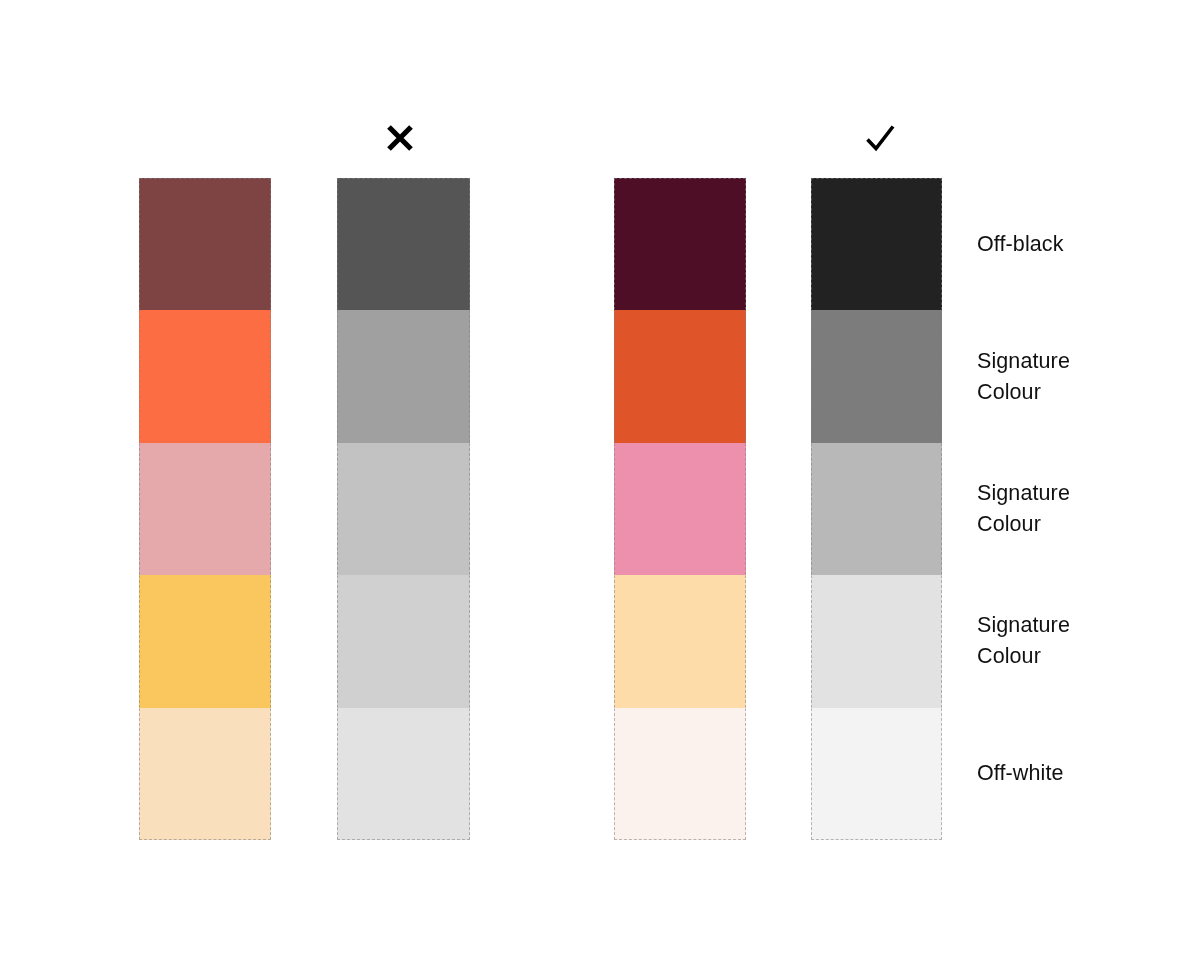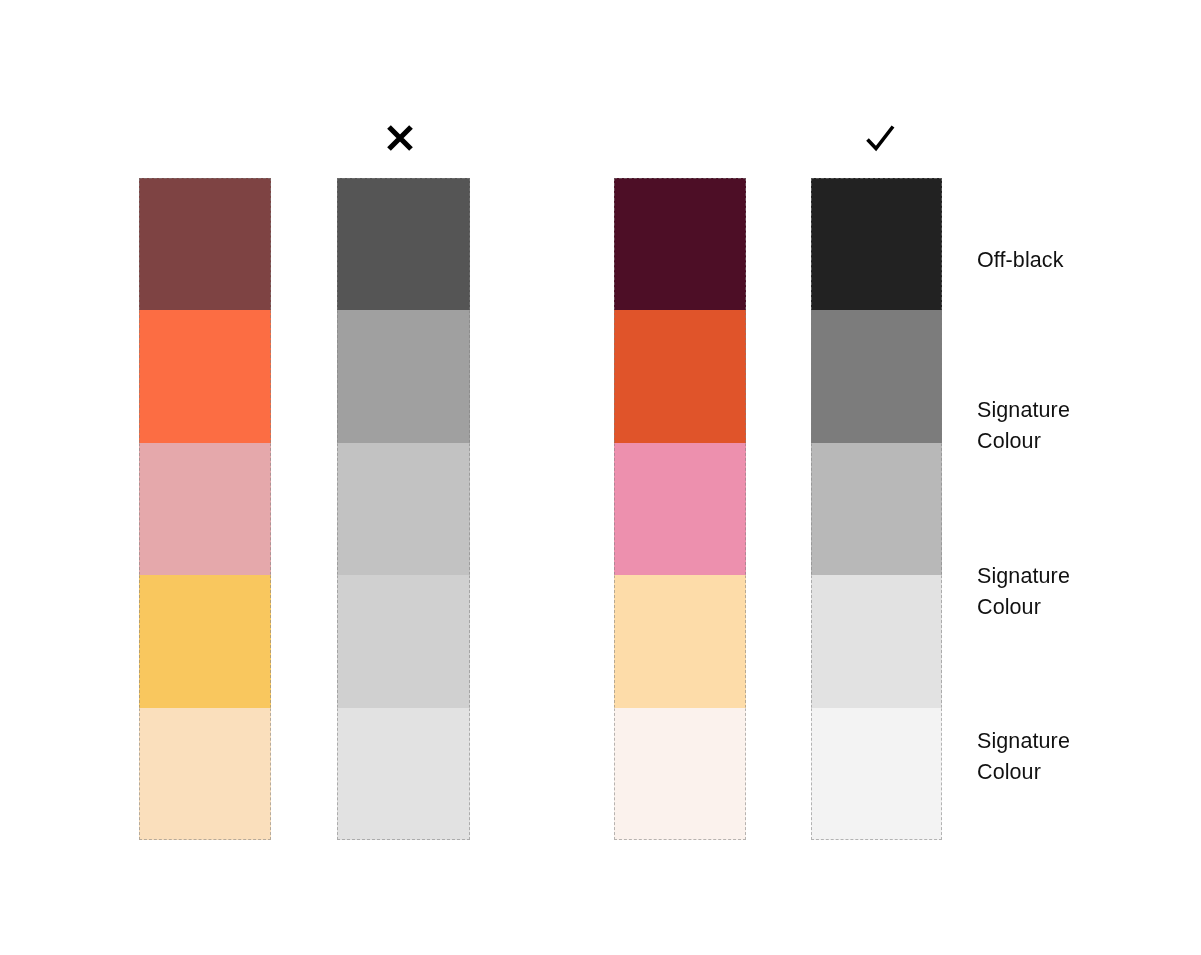--- a/index.html
+++ b/index.html
@@ -127,15 +127,16 @@
     </div>
 
   <div class="label-col">
     <div class="row-label">Off-black</div>
     <div class="row-label">Signature
 Colour</div>
     <div class="row-label">Signature
 Colour</div>
     <div class="row-label">Signature
 Colour</div>
+    <div class="row-label">Off-white</div>
   </div>
 
 </div>
 
 </body></html>

